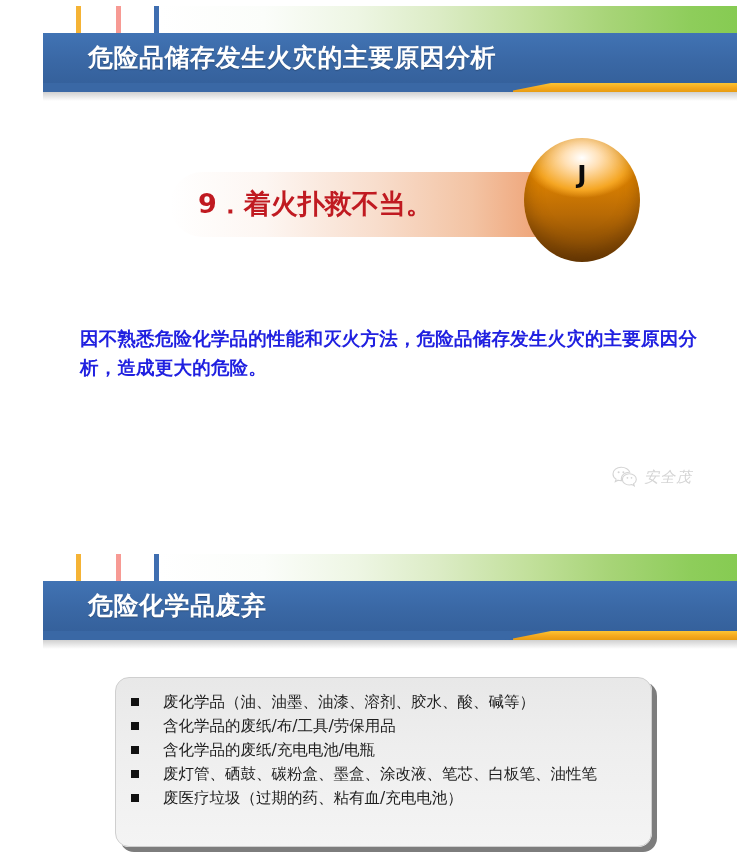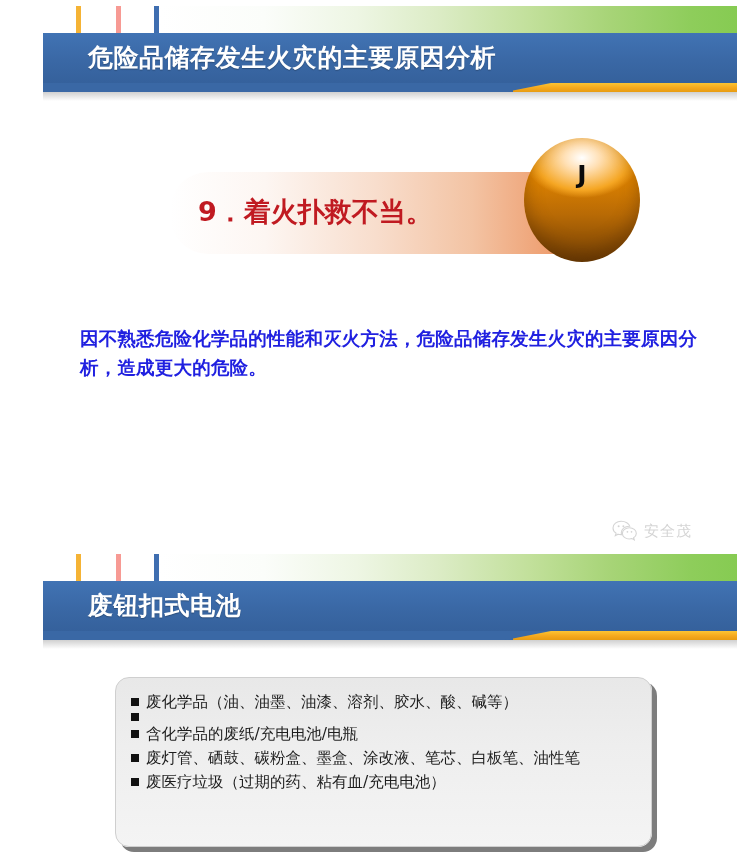--- a/index.html
+++ b/index.html
@@ -117,21 +117,21 @@
     height: 9px;
     background: linear-gradient(to bottom, rgba(120,120,120,0.35), rgba(255,255,255,0));
   }
 
   
   .point-banner {
     position: absolute;
     left: 170px;
     top: 172px;
     width: 432px;
-    height: 82px;
+    height: 65px;
     border-radius: 38px;
     background: linear-gradient(to right,
       #ffffff 0%, #fdf6f2 22%, #f8ddcc 48%,
       #f3c3a3 70%, #ee9f71 88%, #ea8b55 100%);
   }
   .point-banner-text {
     position: absolute;
     left: 28px;
     top: 50%;
     transform: translateY(-52%);
@@ -173,27 +173,28 @@
     font-size: 18.5px;
     font-weight: bold;
     line-height: 1.55;
     letter-spacing: 0.2px;
   }
 
   
   .watermark {
     position: absolute;
     left: 612px;
-    top: 516px;
+    top: 462px;
     width: 108px;
     height: 30px;
     display: flex;
     align-items: center;
     gap: 6px;
     opacity: 0.42;
+    font-style: italic;
   }
   .wm-logo { width: 26px; height: 22px; position: relative; }
   .wm-text {
     color: #9a9a9a;
     font-size: 15px;
     letter-spacing: 1px;
     white-space: nowrap;
   }
 
   
@@ -210,21 +211,21 @@
   }
   .list-inner {
     position: absolute;
     left: 15px;
     top: 12px;
     right: 10px;
   }
   .list-item {
     display: flex;
     align-items: baseline;
-    gap: 7px;
+    gap: 24px;
     font-size: 15.5px;
     color: #1d1d1d;
     line-height: 1.55;
     white-space: nowrap;
   }
   .bullet-square {
     display: inline-block;
     width: 8px;
     height: 8px;
     background: #111111;
@@ -284,39 +285,40 @@
 <section class="slide" id="slide-2">
 
   <div class="header">
     <div class="deco-row">
       <span class="tick tick-orange"></span>
       <span class="tick tick-pink"></span>
       <span class="tick tick-blue"></span>
     </div>
     <div class="green-bar"></div>
     <div class="titlebar">
-      <div class="titlebar-text">废钮扣式电池</div>
+      <div class="titlebar-text">危险化学品废弃</div>
     </div>
     <div class="gold-strip">
       <span class="gold-left"></span>
       <span class="gold-notch"></span>
     </div>
     <div class="header-shadow"></div>
   </div>
 
 </section>
 
 <div class="list-card">
   <div class="list-inner" id="waste-list">
       <div class="list-item">
         <span class="bullet-square"></span>
         <span>废化学品（油、油墨、油漆、溶剂、胶水、酸、碱等）</span>
       </div>
       <div class="list-item">
         <span class="bullet-square"></span>
+        <span>含化学品的废纸/布/工具/劳保用品</span>
       </div>
       <div class="list-item">
         <span class="bullet-square"></span>
         <span>含化学品的废纸/充电电池/电瓶</span>
       </div>
       <div class="list-item">
         <span class="bullet-square"></span>
         <span>废灯管、硒鼓、碳粉盒、墨盒、涂改液、笔芯、白板笔、油性笔</span>
       </div>
       <div class="list-item">

